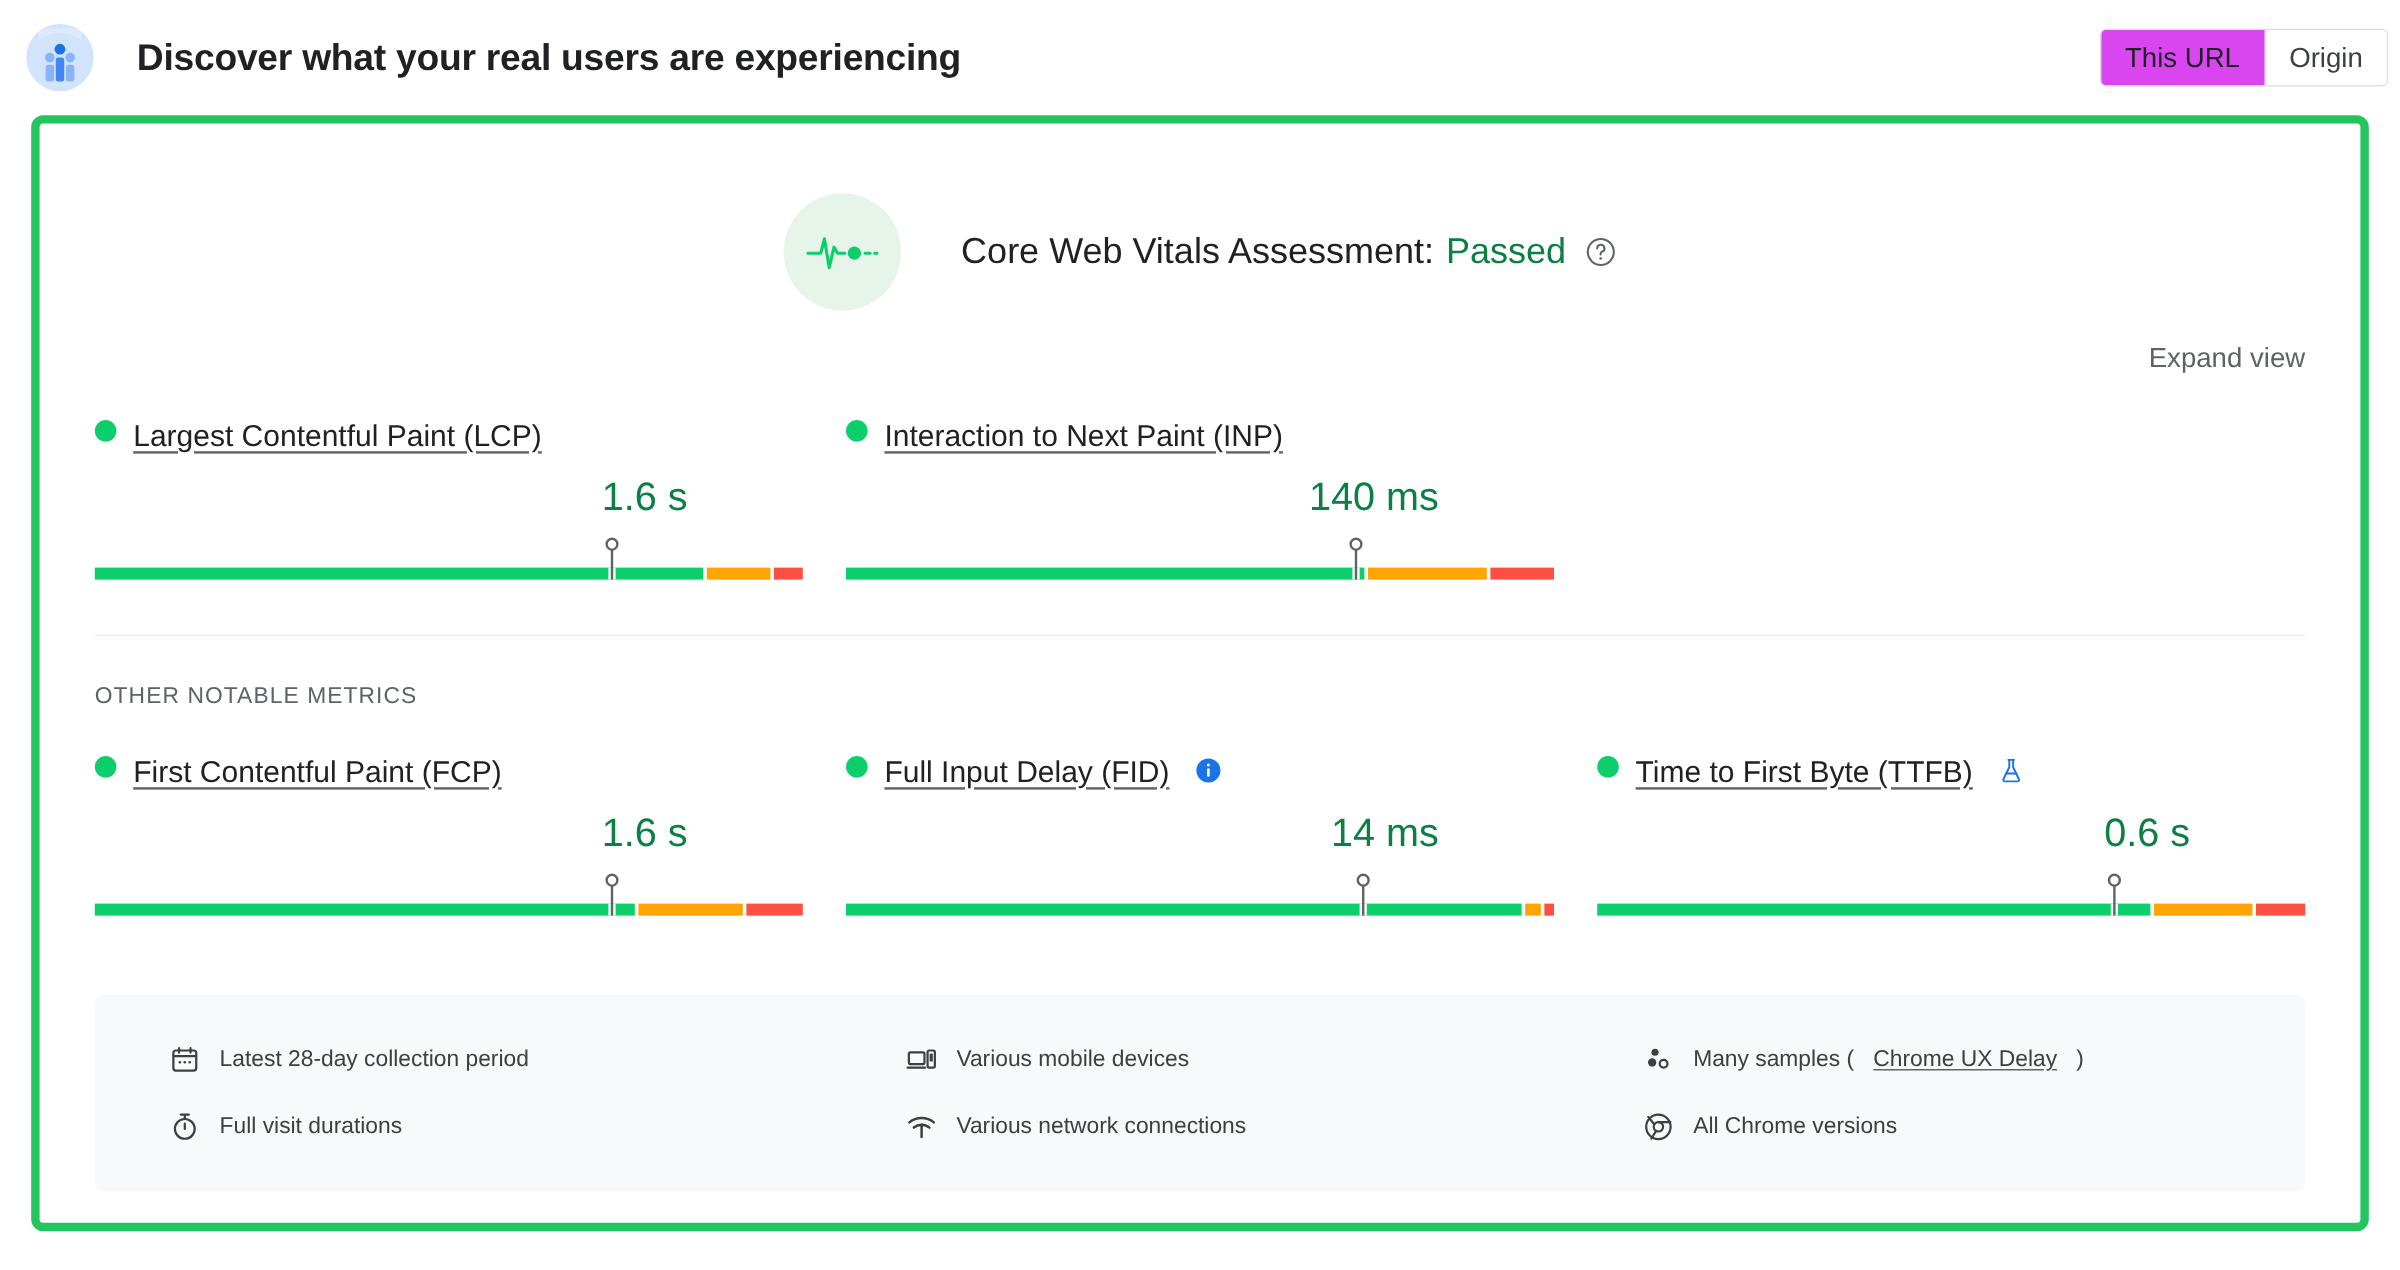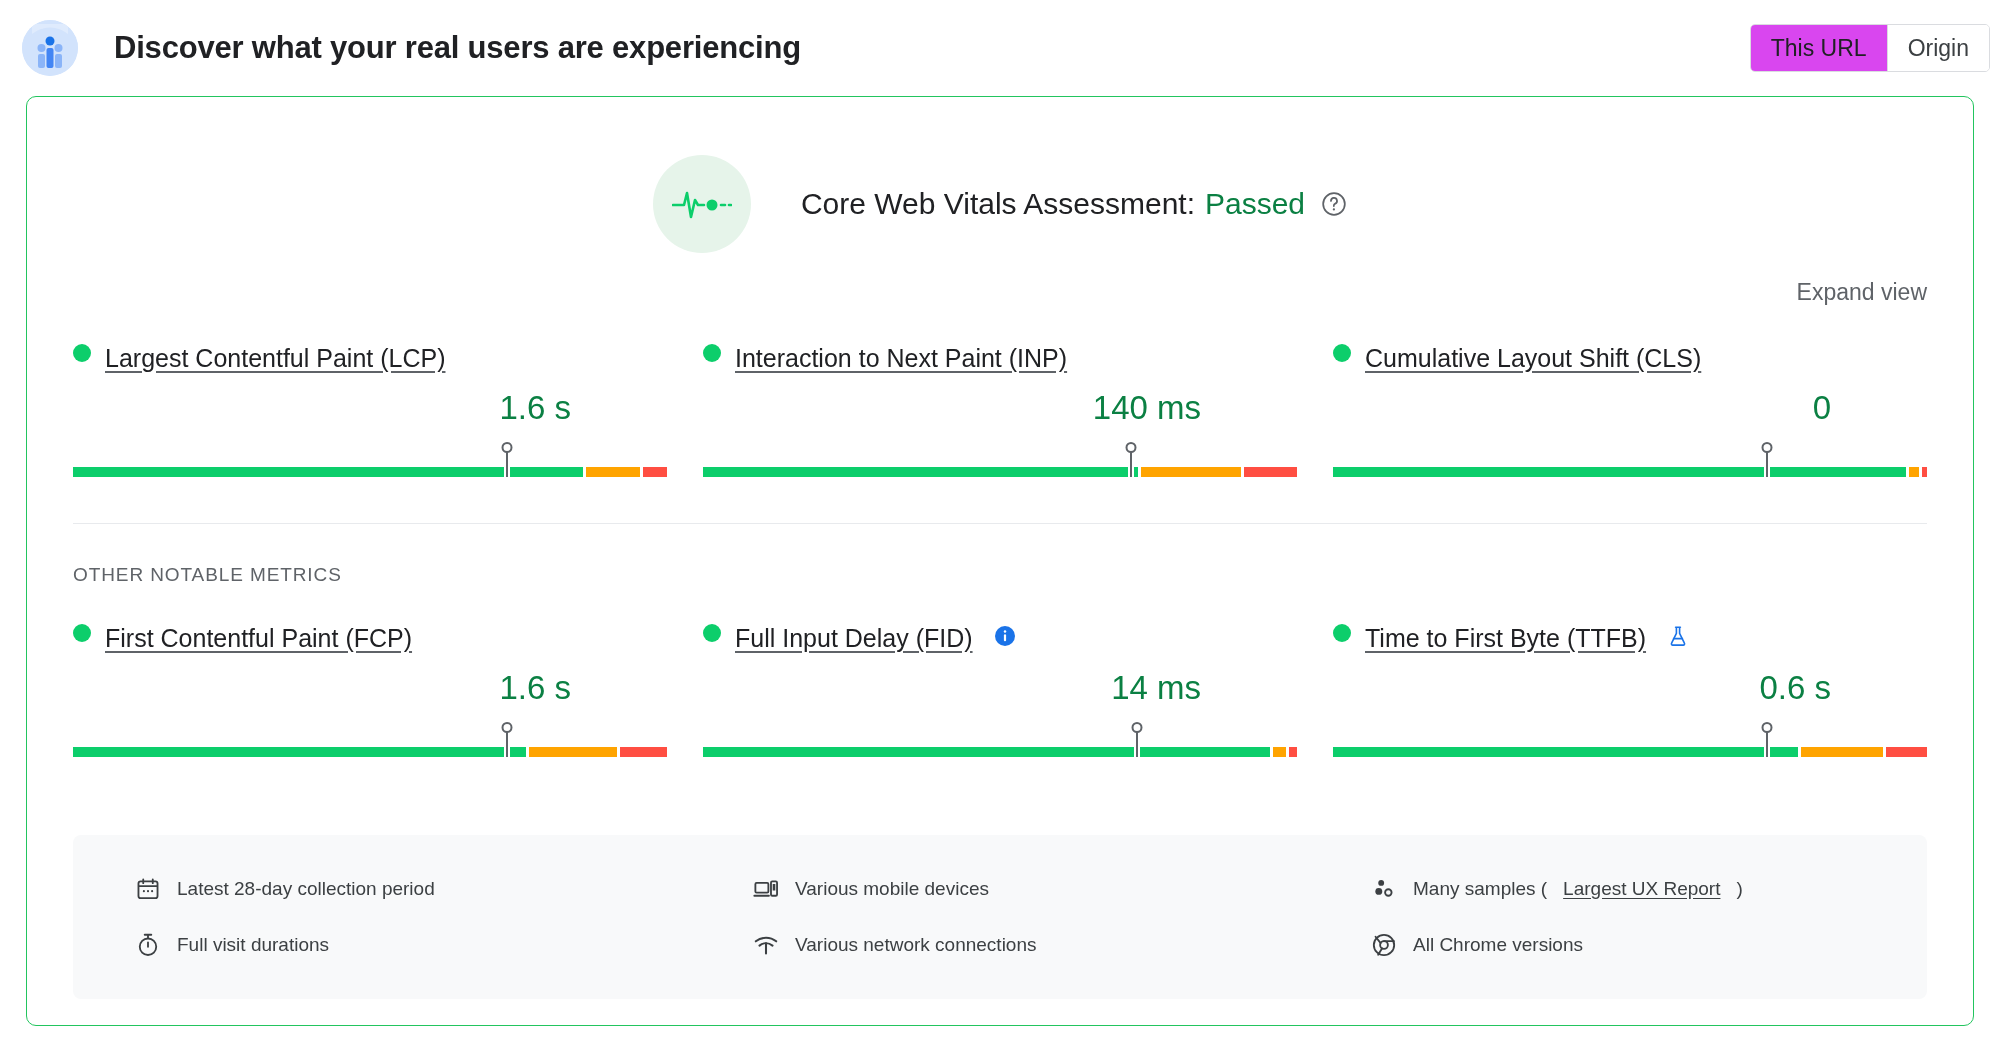--- a/index.html
+++ b/index.html
@@ -61,21 +61,21 @@
   }
   .seg-btn.active {
     background: #d946ef;
     color: #202124;
     border-right: 1px solid #dadce0;
   }
 
   
   .card {
     margin: 0 26px;
-    border: 1px solid #22c55e;
+    border: 7px solid #22c55e;
     border-radius: 10px;
     background: #ffffff;
     height: 930px;
     position: relative;
     overflow: hidden;
   }
 
   
   .assessment {
     display: flex;
@@ -361,38 +361,20 @@
         <div class="bar-wrap">
           <div class="bar">
             <div class="seg good" style="width:74%"></div>
             <div class="seg avg" style="width:17%"></div>
             <div class="seg poor" style="width:9%"></div>
           </div>
           <div class="marker-gap" style="left:72%"></div>
           <div class="marker" style="left:72%"></div>
         </div>
       </div>
-      <div class="metric">
-        <div class="metric-head">
-          <span class="dot good"></span>
-          <span class="metric-name">Cumulative Layout Shift (CLS)</span>
-        </div>
-        <div class="metric-value-row">
-          <span class="metric-value good">0</span>
-        </div>
-        <div class="bar-wrap">
-          <div class="bar">
-            <div class="seg good" style="width:97.38955823293172%"></div>
-            <div class="seg avg" style="width:1.7068273092369475%"></div>
-            <div class="seg poor" style="width:0.9036144578313252%"></div>
-          </div>
-          <div class="marker-gap" style="left:73%"></div>
-          <div class="marker" style="left:73%"></div>
-        </div>
-      </div>
     </div>
 
   <div class="divider"></div>
 
   <div class="section-title">OTHER NOTABLE METRICS</div>
 
   <div class="metrics-grid" id="other-grid">
       <div class="metric">
         <div class="metric-head">
           <span class="dot good"></span>
@@ -515,21 +497,21 @@
       <div class="meta-col">
         <div class="meta-item">
           <span class="meta-icon">
             <svg viewBox="0 0 24 24" width="26" height="26" aria-hidden="true">
               <circle cx="9.4" cy="6.4" r="2.7" fill="#3c4043"></circle>
               <circle cx="7.2" cy="14.2" r="3.2" fill="#3c4043"></circle>
               <circle cx="16" cy="15.2" r="3" fill="none" stroke="#3c4043" stroke-width="1.7"></circle>
             </svg>
           </span>
           <span>Many samples (</span>
-          <span class="meta-link">Largest UX Report</span>
+          <span class="meta-link">Chrome UX Delay</span>
           <span>)</span>
         </div>
         <div class="meta-item">
           <span class="meta-icon">
             <svg viewBox="0 0 24 24" width="26" height="26" aria-hidden="true">
               <circle cx="12" cy="12" r="9.4" fill="none" stroke="#3c4043" stroke-width="1.7"></circle>
               <circle cx="12" cy="12" r="3.6" fill="none" stroke="#3c4043" stroke-width="1.7"></circle>
               <path d="M12 8.4h9.2" stroke="#3c4043" stroke-width="1.7" stroke-linecap="round"></path>
               <path d="M8.9 10.2 4.2 4.4" stroke="#3c4043" stroke-width="1.7" stroke-linecap="round"></path>
               <path d="M10.3 15.1 6.6 21" stroke="#3c4043" stroke-width="1.7" stroke-linecap="round"></path>

